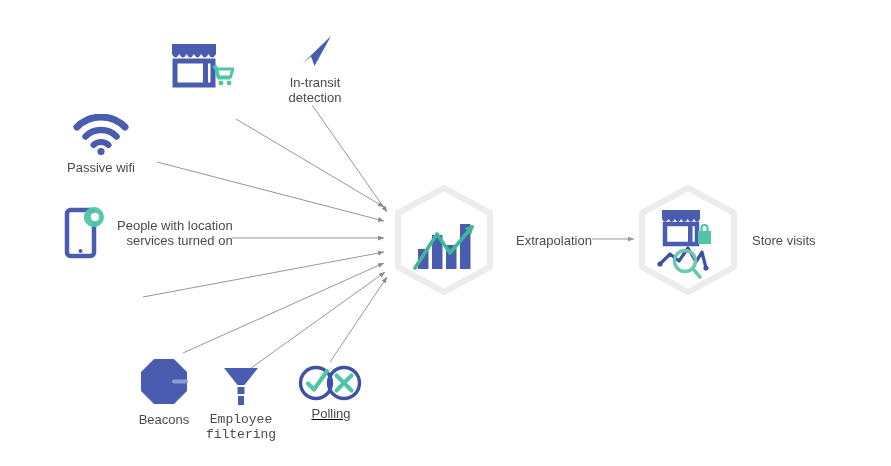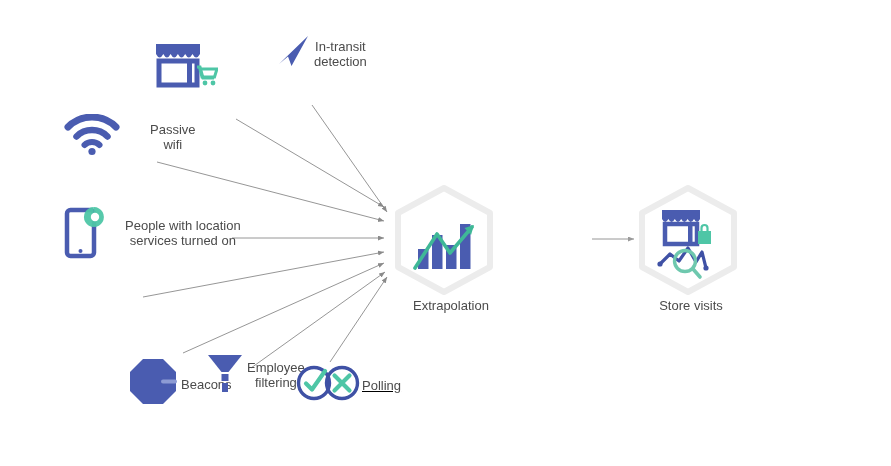--- a/index.html
+++ b/index.html
@@ -22,20 +22,21 @@
   .edge-layer {
     position: absolute;
     left: 0;
     top: 0;
     width: 891px;
     height: 466px;
   }
   .node {
     position: absolute;
     display: flex;
+    flex-direction: column;
     align-items: center;
   }
   .node-icon {
     display: block;
     line-height: 0;
   }
   .node-label {
     color: #4b4b4b;
     font-size: 13px;
     line-height: 15px;
@@ -46,27 +47,27 @@
   .node-label.inline {
     margin-top: 0;
   }
   
   .node.row {
     flex-direction: row;
     align-items: center;
   }
   .node.row .node-label {
     margin-top: 0;
-    margin-left: 17px;
-    text-align: center;
+    margin-left: 9px;
+    text-align: right;
   }
   .hex-node {
     position: absolute;
     display: flex;
-    flex-direction: column;
+    flex-direction: row;
     align-items: center;
   }
   .hex {
     position: relative;
     display: flex;
     align-items: center;
     justify-content: center;
   }
   .hex-label {
     color: #4b4b4b;
@@ -133,21 +134,21 @@
   <div class="node" style="left:270px; top:33px; width:90px;">
     <span class="node-icon">
       <svg width="44" height="38" viewBox="0 0 44 38" xmlns="http://www.w3.org/2000/svg">
         <path d="M38,3 L9,31 L18,23.5 L21.5,33 Z" fill="#4a5cb0"></path>
       </svg>
     </span>
     <span class="node-label">In-transit
 detection</span>
   </div>
 
-  <div class="node" style="left:64px; top:114px; width:92px;gap:30px;">
+  <div class="node" style="left:55px; top:114px; width:92px;">
     <span class="node-icon">
       <svg width="56" height="42" viewBox="0 0 56 42" xmlns="http://www.w3.org/2000/svg">
         <g fill="none" stroke="#4a5cb0" stroke-linecap="round">
           <path d="M4,13 A34,34 0 0 1 52,13" stroke-width="7"></path>
           <path d="M12.5,22.5 A22,22 0 0 1 43.5,22.5" stroke-width="6.5"></path>
           <path d="M20.5,31 A11,11 0 0 1 35.5,31" stroke-width="6"></path>
         </g>
         <circle cx="28" cy="37.5" r="3.6" fill="#4a5cb0"></circle>
       </svg>
     </span>
@@ -172,21 +173,21 @@
   <div class="node" style="left:125px; top:356px; width:78px;">
     <span class="node-icon">
       <svg width="56" height="52" viewBox="0 0 56 52" xmlns="http://www.w3.org/2000/svg">
         <path d="M18,3 H38 L51,16 V35 L38,48 H18 L5,35 V16 Z" fill="#4a5cb0"></path>
         <path d="M38,25.5 H50" stroke="#8d9bd4" stroke-width="4" stroke-linecap="round"></path>
       </svg>
     </span>
     <span class="node-label">Beacons</span>
   </div>
 
-  <div class="node" style="left:203px; top:350px; width:76px;">
+  <div class="node" style="left:203px; top:363px; width:76px;font-family:Liberation Mono, monospace;">
     <span class="node-icon">
       <svg width="44" height="45" viewBox="0 0 44 45" xmlns="http://www.w3.org/2000/svg">
         <path d="M5,5 H39 L25.5,22 H18.5 Z" fill="#4a5cb0"></path>
         <path d="M18.5,24 H25.5 V31 H18.5 Z" fill="#4a5cb0"></path>
         <path d="M19,33 H25 V42 H19 Z" fill="#4a5cb0"></path>
       </svg>
     </span>
     <span class="node-label">Employee
 filtering</span>
   </div>

